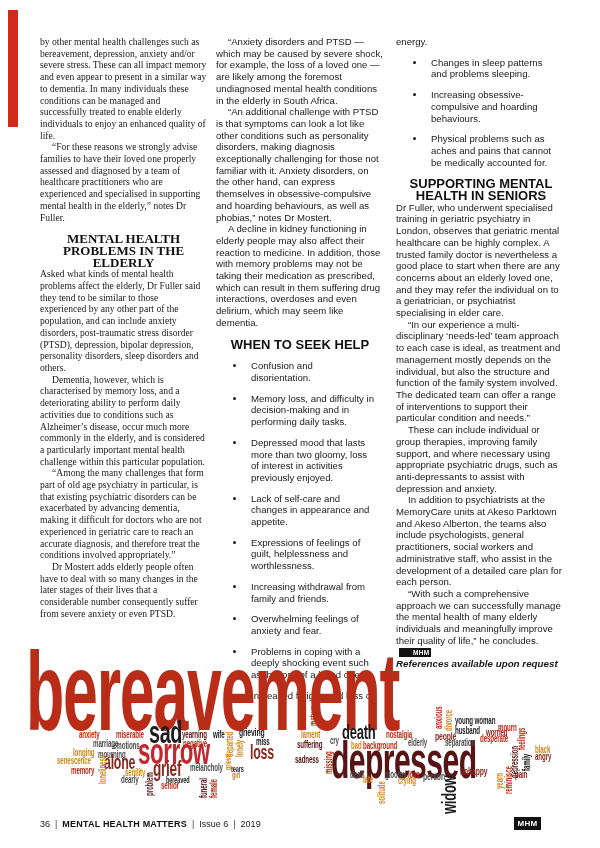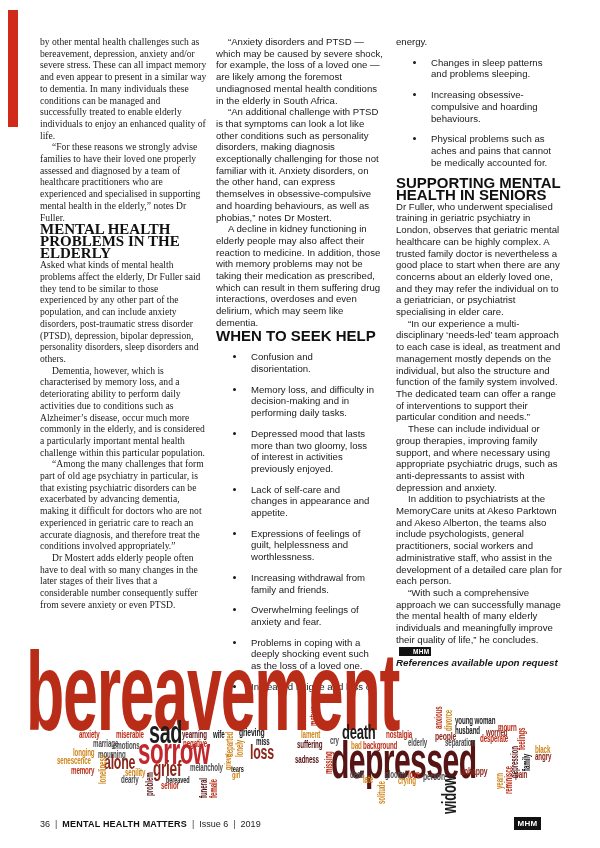--- a/index.html
+++ b/index.html
@@ -9,21 +9,21 @@
     -webkit-font-smoothing:antialiased;
   }
   .edge-bar { position:absolute; left:8px; top:10px; width:10px; height:117px; background:#cf2a1a; }
 
   .col { position:absolute; top:36px; font-size:9.6px; line-height:11.7px; color:#1a1a1a; }
   #col1 { left:40px;  width:167px;font-family:Liberation Serif, serif; }
   #col2 { left:216px; width:168px; }
   #col3 { left:396px; width:170px; }
   .col p { margin:0; }
   .col p.ind { text-indent:12px; }
-  .col h3 { margin:1px 0 0 0; font-size:15px; line-height:11.7px; color:#101010; font-weight:bold; }
+  .col h3 { margin:10px 0 0 0; font-size:13px; line-height:11.7px; color:#101010; font-weight:bold;text-align:center; }
   .col ul { margin:10px 0 0 0; padding-left:21px; }
   .col ul.tight { margin-top:0; }
   .col li { margin:9px; padding-left:5px; }
   .cont { margin-left:26px; }
   .ref { margin-top:11px; font-weight:bold; font-style:italic; font-size:9.8px; }
   .mhm-inline {
     display:inline-block; background:#111; color:#fff; font-weight:bold;
     font-size:6.5px; line-height:9px; padding:0 2px; margin-left:3px;
     letter-spacing:0.3px; vertical-align:baseline;
   }

